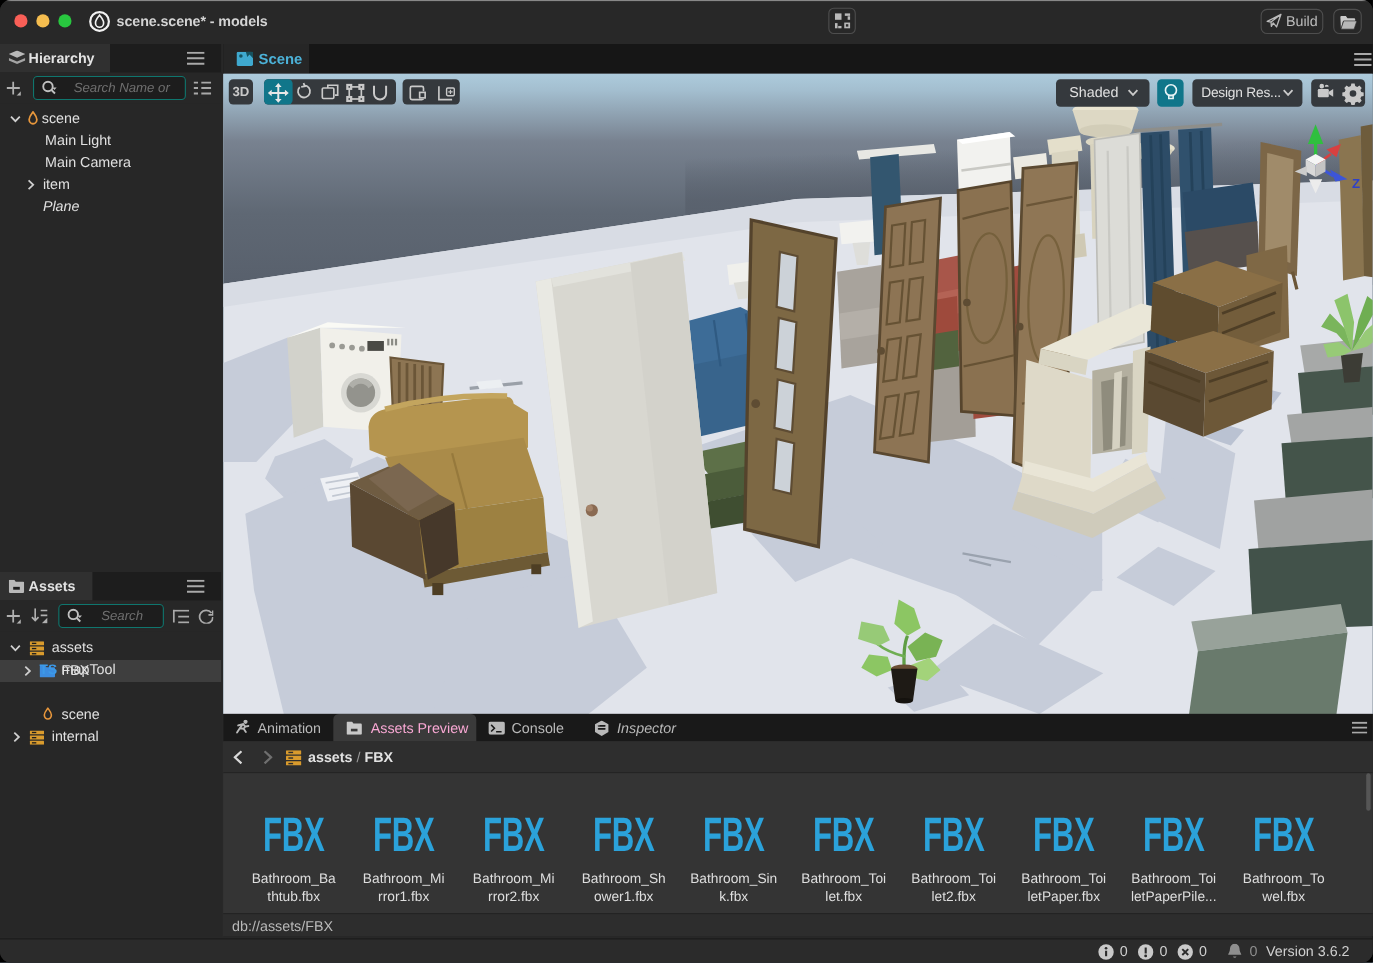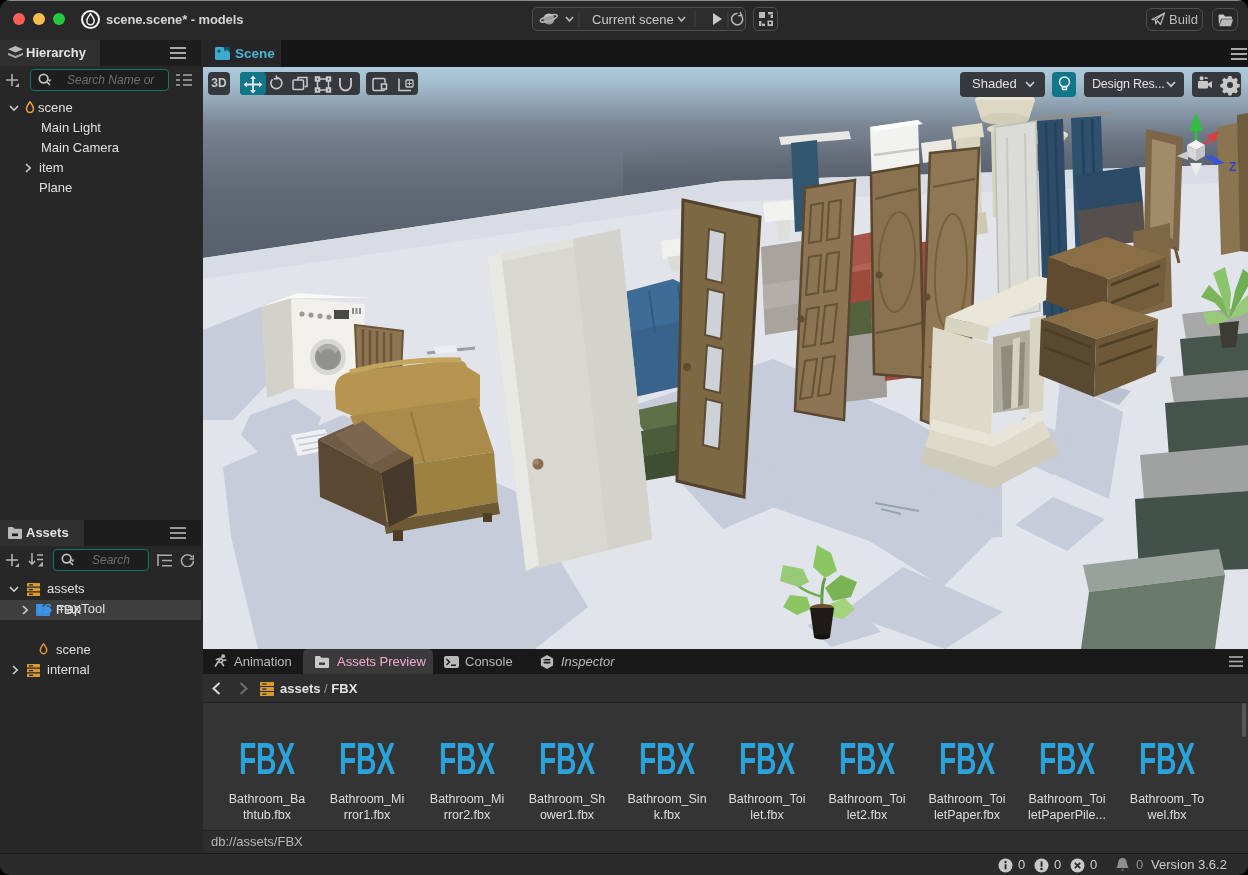--- a/index.html
+++ b/index.html
@@ -58,37 +58,20 @@
   <div class="abs" id="titlebar"></div>
   <div class="abs tl" style="left:13px; background:#f95f57;"></div>
   <div class="abs tl" style="left:33px; background:#f5bd4f;"></div>
   <div class="abs tl" style="left:53px; background:#28c73f;"></div>
   <div class="abs" id="ticon">
       <svg width="16" height="16" viewBox="0 0 16 16" style="position:absolute;left:0;top:0">
     <path d="M7.5 1.8 C9.3 4.2 11.2 6.2 11.2 8.8 A3.7 4 0 0 1 3.8 8.8 C3.8 6.2 5.7 4.2 7.5 1.8 Z" fill="none" stroke="#f2f2f2" stroke-width="1.5"></path>
       </svg>
     </div>
   <div class="abs" id="ttitle">scene.scene* - models</div>
-  <div class="abs" id="centerctl">
-    <svg width="214" height="24" viewBox="0 0 214 24" style="position:absolute;left:-1px;top:-1px">
-      <g stroke="#b9b9b9" fill="none" stroke-width="1.4">
-        <circle cx="17" cy="12" r="5.6" fill="#9a9a9a" stroke="none"></circle>
-          <path d="M12.5 9 a5.6 5.6 0 0 1 9 0" fill="#c9c9c9" stroke="none"></path>
-        <ellipse cx="17" cy="11.3" rx="9" ry="2.6" transform="rotate(-18 17 12)"></ellipse>
-        <path d="M34 10 l3.5 4 3.5-4" stroke-width="1.6"></path>
-        <path d="M146 10 l3.5 4 3.5-4" stroke-width="1.6"></path>
-        <path d="M181 6 v12 l9-6 z" fill="#c9c9c9" stroke="none"></path>
-        <path d="M205.5 6.6 a5.6 5.6 0 1 0 3.6 1.6 M208 5.2 l1.6 3.2 -3.4 .4" stroke-width="1.5"></path>
-      </g>
-      <line x1="47" y1="4" x2="47" y2="20" stroke="#454545"></line>
-      <line x1="163" y1="4" x2="163" y2="20" stroke="#454545"></line>
-      <line x1="196" y1="4" x2="196" y2="20" stroke="#454545"></line>
-      <text x="60" y="16.5" fill="#c9c9c9" font-size="13" font-family="Liberation Sans">Current scene</text>
-    </svg>
-  </div>
   <div class="abs" id="gridbtn">
       <svg width="14" height="14" viewBox="0 0 14 14" style="position:absolute;left:5px;top:4px">
     <g fill="#b9b9b9">
           <rect x="0" y="0" width="6" height="6"></rect>
           <rect x="9" y="0" width="5" height="2.4"></rect>
           <rect x="11.6" y="2.8" width="2.4" height="3.2"></rect>
     <rect x="0" y="9" width="2.4" height="5"></rect>
           <rect x="3" y="11.6" width="3" height="2.4"></rect>
           <rect x="8.5" y="8.5" width="5.5" height="5.5"></rect>
         </g>
@@ -166,21 +149,21 @@
         </div>
       <div class="trow" style="top:98px;">
           <span style="position:absolute; left:41px;">Main Camera</span>
         </div>
       <div class="trow" style="top:118px;">
         <svg width="7" height="10" viewBox="0 0 7 10" style="position:absolute;left:25px;top:5px">
             <path d="M1 1 l4.2 4 L1 9" fill="none" stroke="#cfcfcf" stroke-width="1.6"></path>
           </svg>
         <span style="position:absolute; left:39px;">item</span>
         </div>
-      <div class="trow" style="top:138px;">
+      <div class="trow" style="top:138px;font-style:italic;">
           <span style="position:absolute; left:39px;">Plane</span>
         </div>
     </div>
 
     <div class="abs phead" style="top:480px;">
         <div class="tab" style="width:84px; padding-left:26px;">Assets</div>
       <svg width="14" height="12" viewBox="0 0 14 12" style="position:absolute;left:8px;top:7px">
         <path d="M0 1 a1 1 0 0 1 1-1 h4 l1.3 1.8 h6.7 a1 1 0 0 1 1 1 V11 a1 1 0 0 1 -1 1 H1 a1 1 0 0 1 -1-1 Z" fill="#b9b9b9"></path>
         <rect x="4" y="6.5" width="6" height="2.6" fill="#1d1d1d"></rect>
         </svg>

